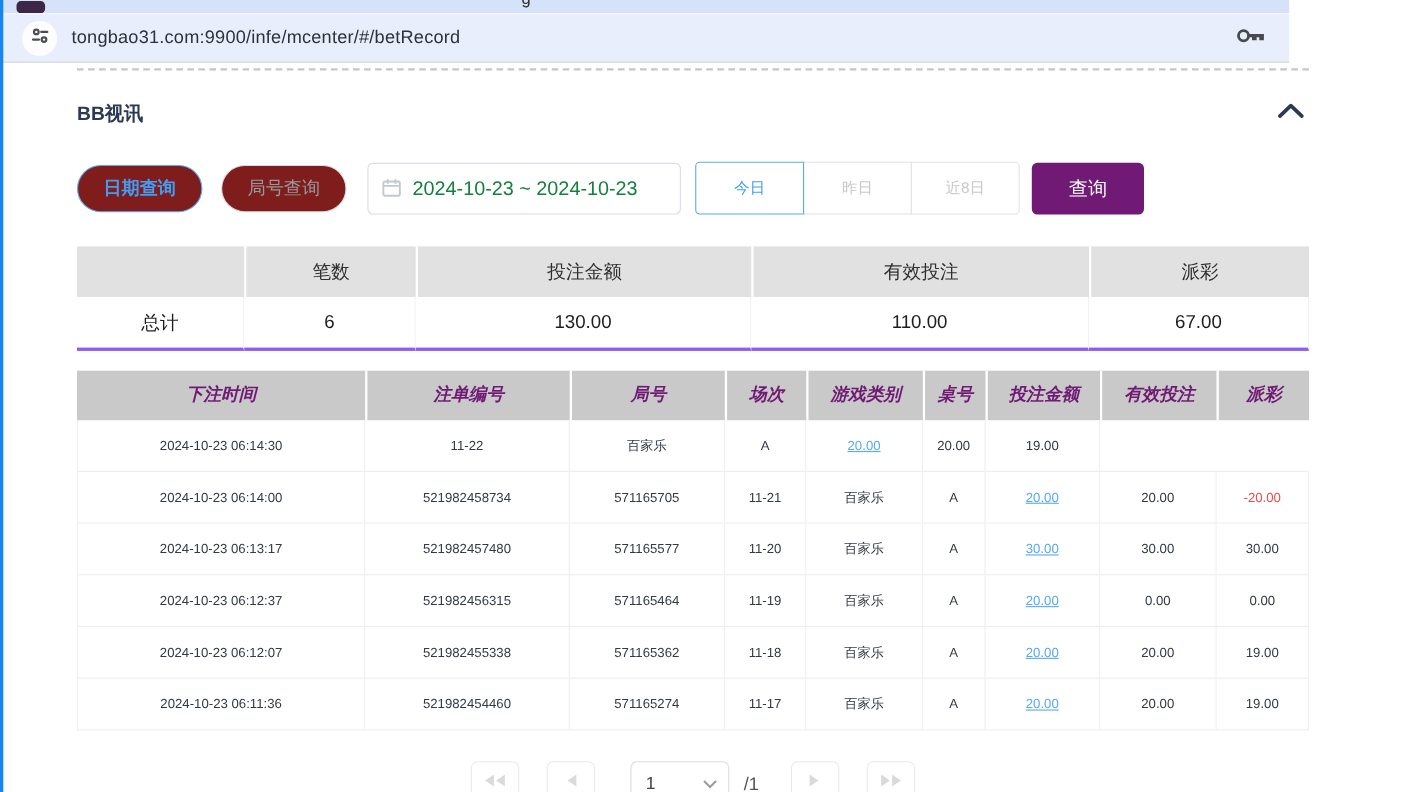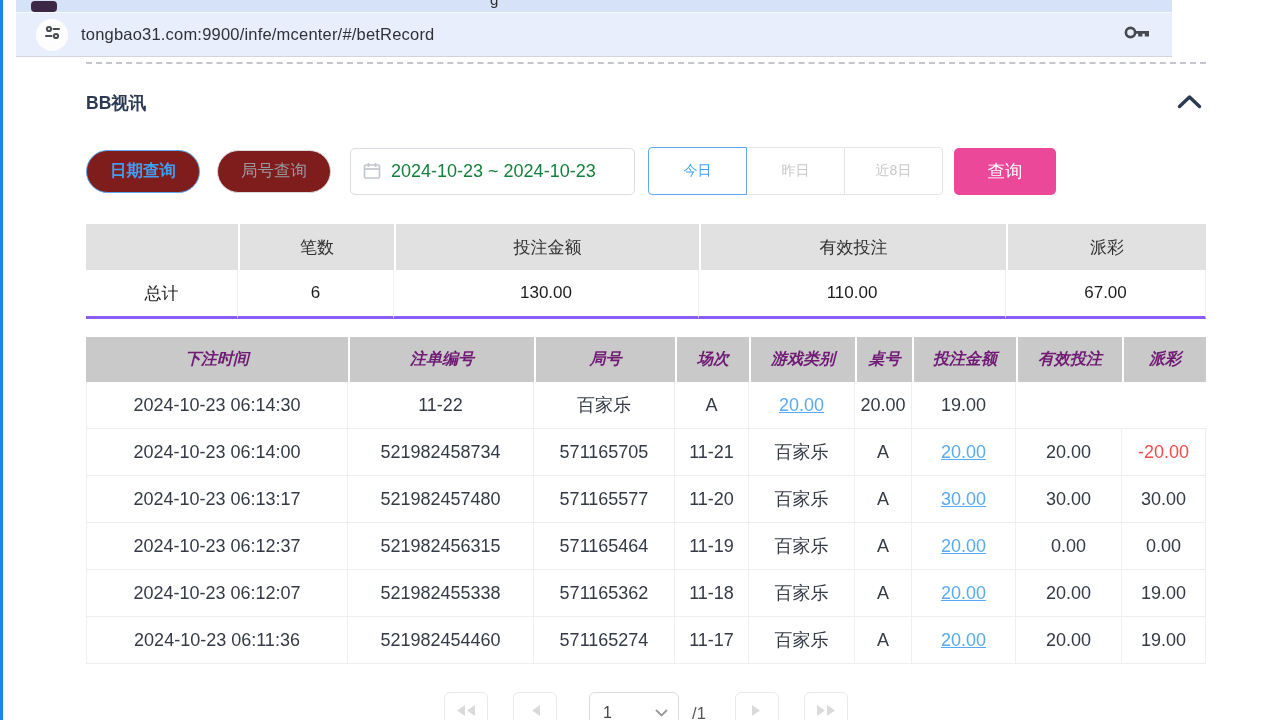--- a/index.html
+++ b/index.html
@@ -1,18 +1,18 @@
 <!DOCTYPE html>
 <html><head>
 <meta charset="utf-8">
 <style>
   * { box-sizing: border-box; margin: 0; padding: 0; }
   html,body { width:1278px; height:720px; overflow:hidden; background:#fff;
               font-family:"Liberation Sans", sans-serif; }
-  .root { position:relative; width:1172px; height:720px;padding-left:16px; }
+  .root { position:relative; width:1172px; height:720px; }
 
   
   .tabstrip { position:relative; height:12px; background:#d5e2f8; overflow:hidden; }
   .favicon { position:absolute; left:15px; top:1px; width:26px; height:11px;
              background:#3c2846; border-radius:4px; }
   .tab-title-frag { position:absolute; left:474px; top:-9px; font-size:15px; color:#2d2d2d; }
   .win-dash { position:absolute; top:0; height:3px; background:#222; }
   .win-dash.a { left:1183px; width:13px; }
   .win-dash.b { left:1241px; width:7px; }
 
@@ -46,21 +46,21 @@
              border-radius:5px; display:flex; align-items:center;
              font-size:18px; color:#15803d; background:#fff; }
   .datebox .cal { margin:0 10px 0 12px; display:flex; }
   .btn-group { display:flex; margin-left:13px; }
   .gbtn { width:99px; height:48px; background:#fff; border:1px solid #e4e4e4;
           display:flex; align-items:center; justify-content:center;
           font-size:14px; color:#c8c8c8; margin-left:-1px; position:relative; }
   .gbtn:first-child { margin-left:0; border-radius:4px 0 0 4px; }
   .gbtn:last-child { border-radius:0 4px 4px 0; }
   .gbtn.active { border-color:#5caaf2; color:#3f9ef5; z-index:2; }
-  .search-btn { margin-left:11px; width:102px; height:47px; background:#ec4899;
+  .search-btn { margin-left:11px; width:102px; height:47px; background:#701a75;
                 color:#fff; font-size:17.5px; border:none; border-radius:5px;
                 display:flex; align-items:center; justify-content:center; cursor:pointer; }
 
   
   .sum-grid { margin-top:29px; display:grid;
               grid-template-columns:152px 156px 305px 307px 200px; }
   .sum-h { background:#e1e1e2; height:46px; display:flex; align-items:center;
            justify-content:center; font-size:17px; color:#2f2f2f;
            border-left:2px solid #fff; }
   .sum-h:first-child { border-left:none; }
@@ -72,21 +72,21 @@
   
   .tbl { margin-top:18px; }
   .tbl-h, .tbl-r { display:grid;
     grid-template-columns:262px 186px 141px 74px 106px 57px 104px 106px 84px; }
   .tbl-h .hc { background:#c9c9c9; height:45px; display:flex; align-items:center;
                justify-content:center; color:#701a75; font-weight:bold; font-size:16px;
                border-left:2px solid #fff;font-style:italic; }
   .tbl-h .hc:first-child { border-left:none; }
   .tbl-r { height:47px; border-bottom:1px solid #ededed; }
   .tbl-r .tc { display:flex; align-items:center; justify-content:center;
-               font-size:18px; color:#333a45; border-right:1px solid #efefef; }
+               font-size:12px; color:#333a45; border-right:1px solid #efefef; }
   .tbl-r .tc:first-child { border-left:1px solid #efefef; }
   .cell-bet { color:#58aaf2 !important; text-decoration:underline; cursor:pointer; }
   .neg { color:#f24b4b !important; }
 
   
   .pager { display:flex; justify-content:center; align-items:flex-start; margin-top:28px; }
   .pg-btn { width:44px; height:40px; background:#fff; border:1px solid #e9e9e9;
             border-radius:6px; display:flex; align-items:center; justify-content:center;
             cursor:pointer; }
   .pg-btn + .pg-btn { margin-left:25px; }

